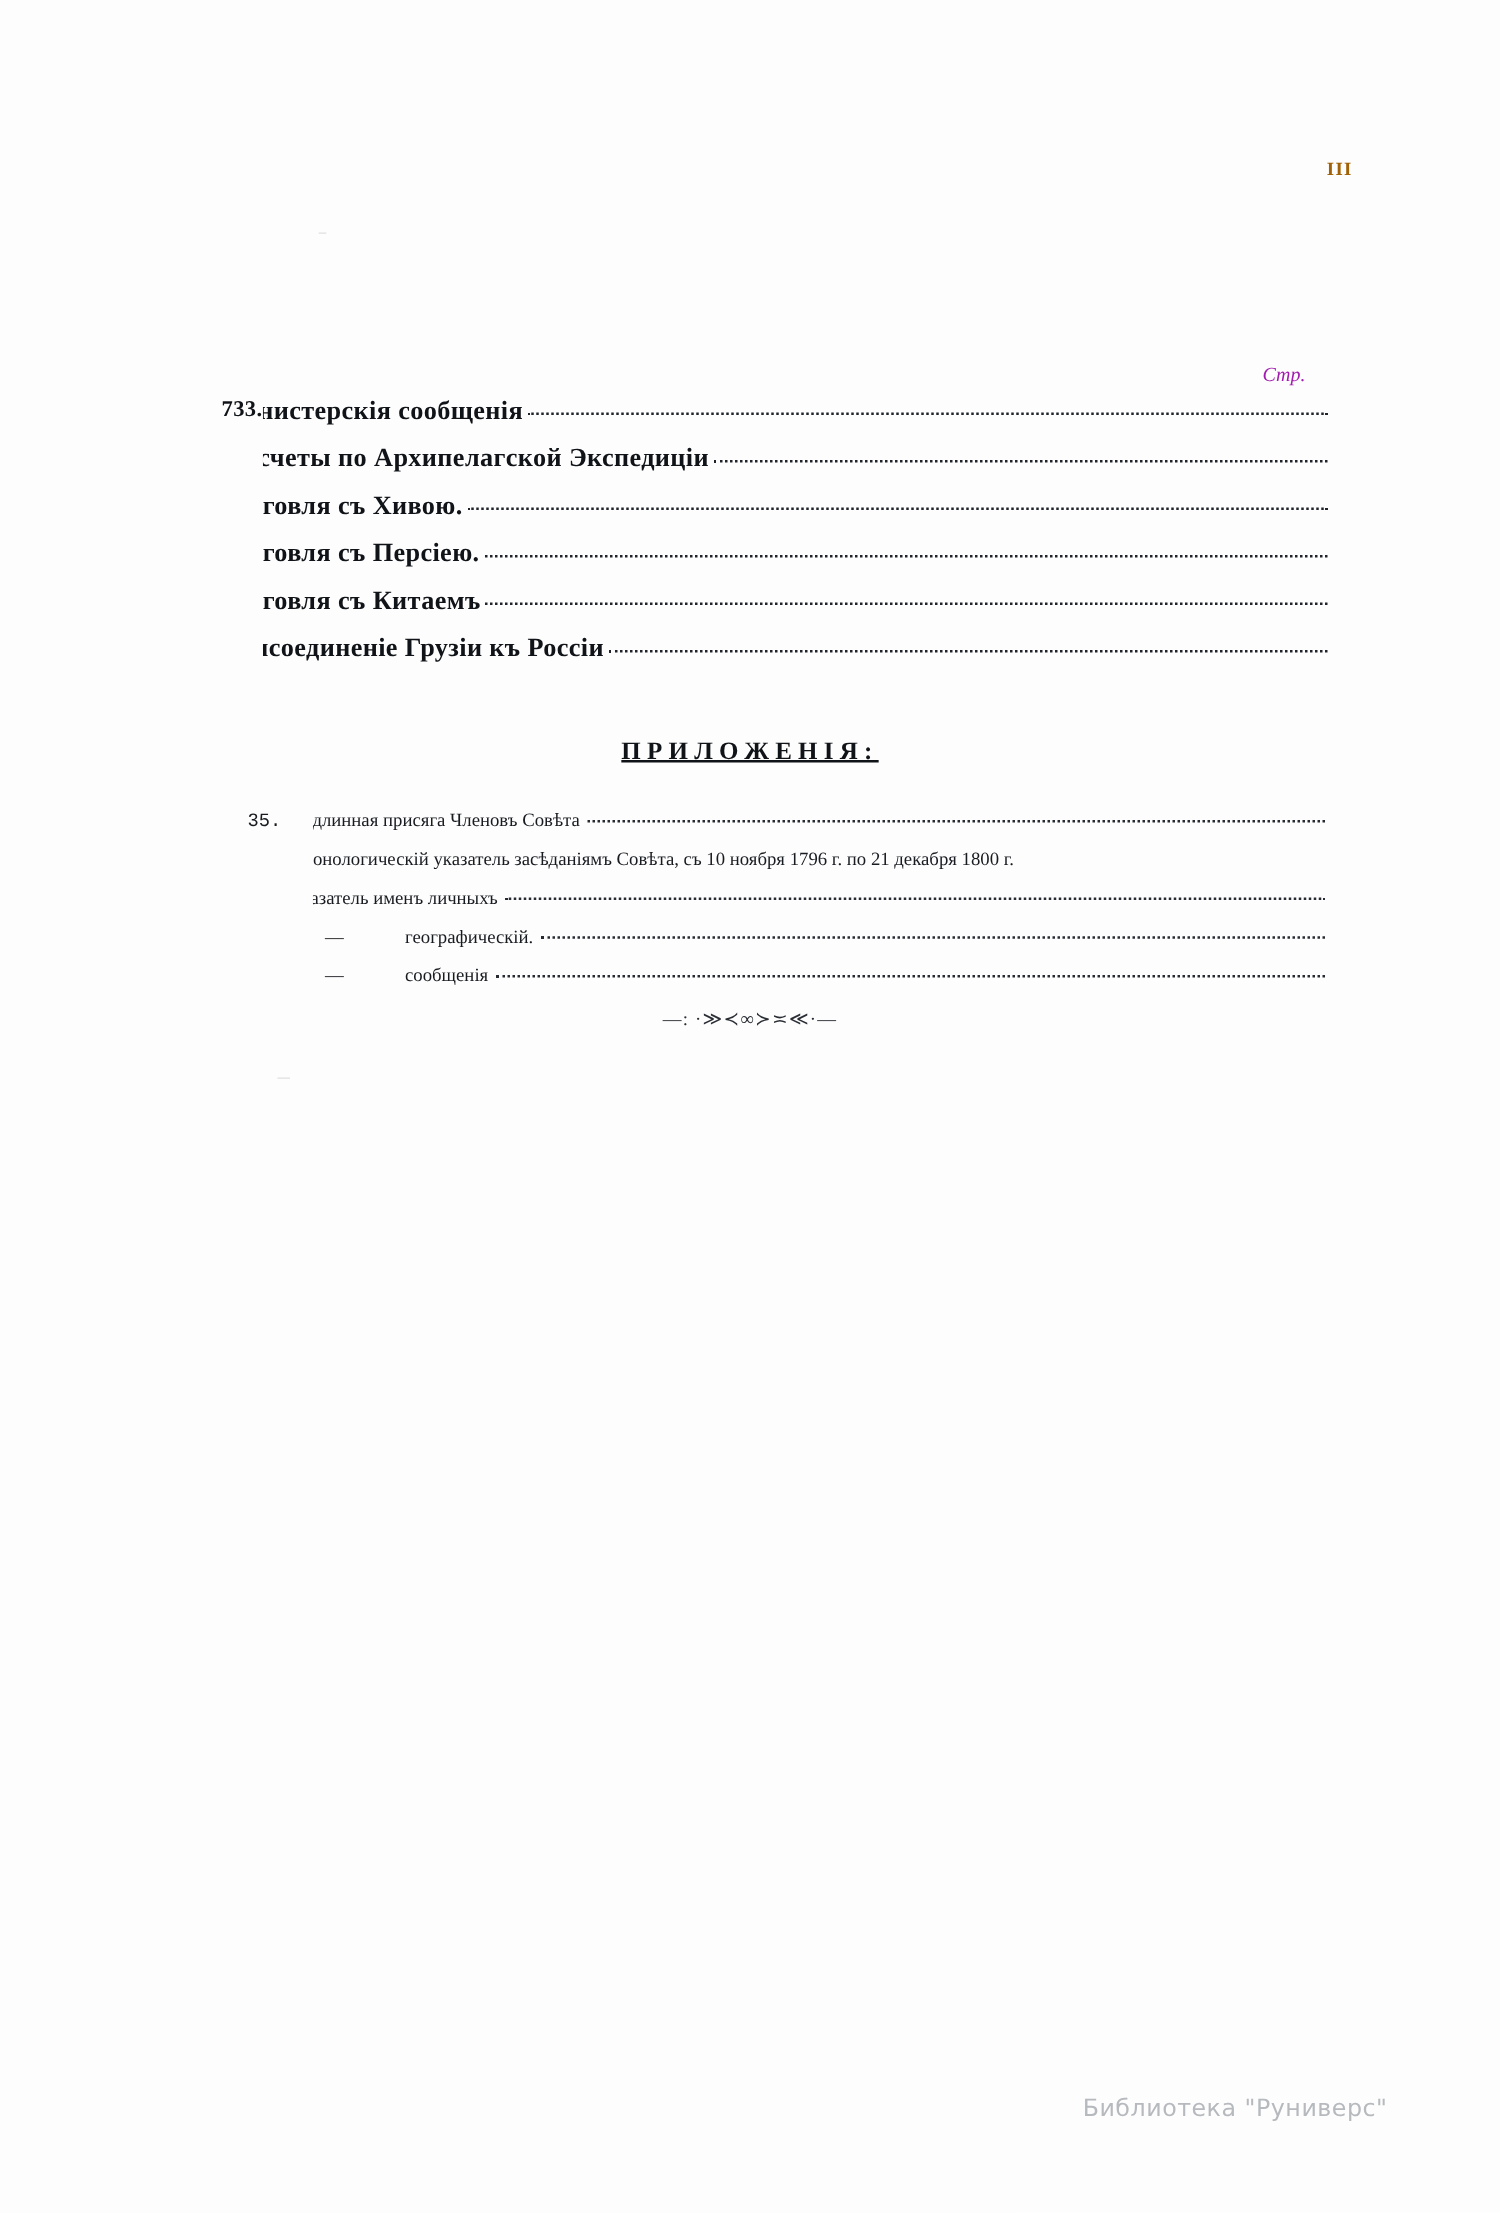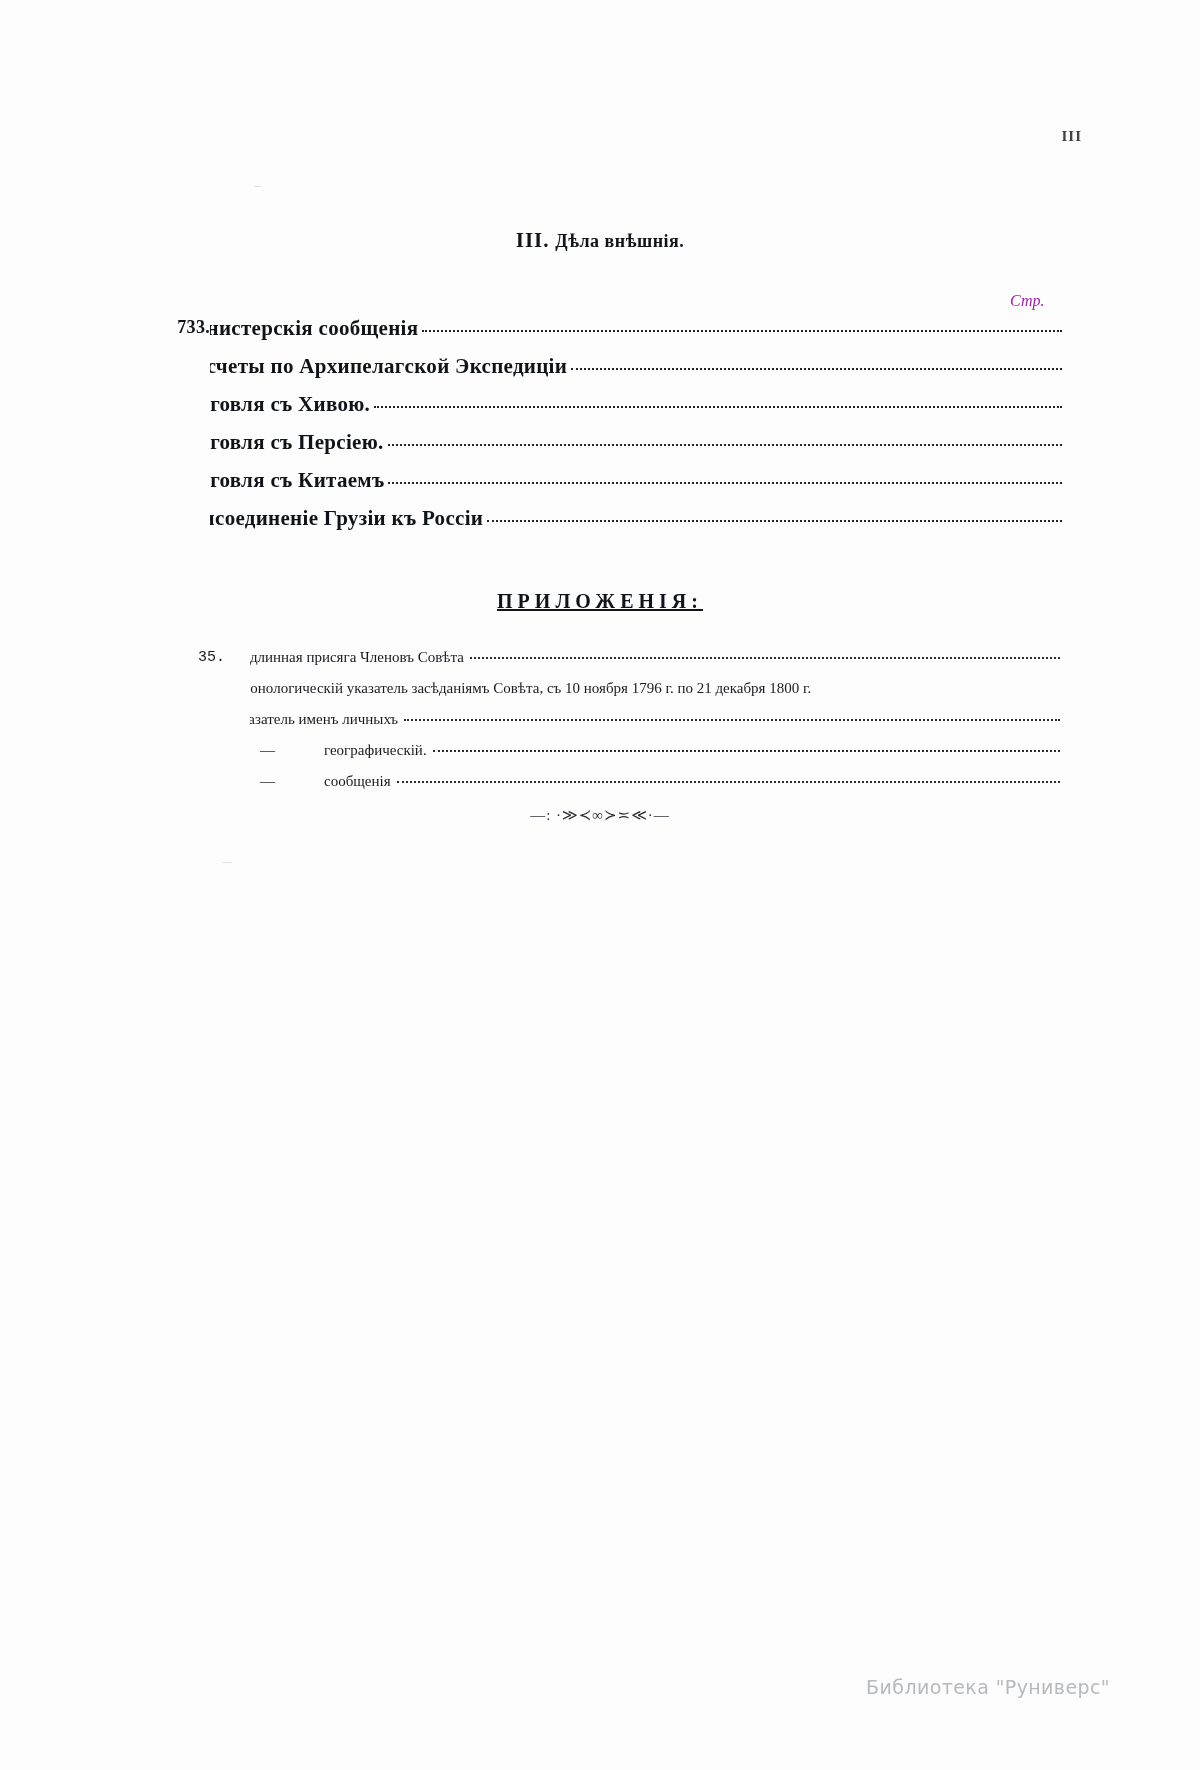--- a/index.html
+++ b/index.html
@@ -23,21 +23,21 @@
   }
 
   
   .folio {
     position: absolute;
     top: 128px;
     right: 118px;
     font-family: "Liberation Serif", serif;
     font-size: 15px;
     letter-spacing: 1px;
-    color: #404040;
+    color: #a16207;
     font-weight: bold;
   }
 
   
   .section-heading {
     position: absolute;
     top: 228px;
     left: 0;
     width: 1200px;
     text-align: center;
@@ -198,24 +198,20 @@
     background: #dfe0e1;
   }
 </style>
 </head>
 <body>
 
 <div class="page">
 
   <div class="folio">III</div>
 
-  <div class="section-heading">
-    <span class="num">III.</span>
-    <span class="smallcaps">Дѣла внѣшнія.</span>
-  </div>
 
   <div class="col-label">Стр.</div>
 
   <div class="toc">
 
     <div class="toc-row">
       <span class="idx">1.</span>
       <span class="title">Министерскія сообщенія</span>
       <span class="leader"></span>
       <span class="page">591</span>

